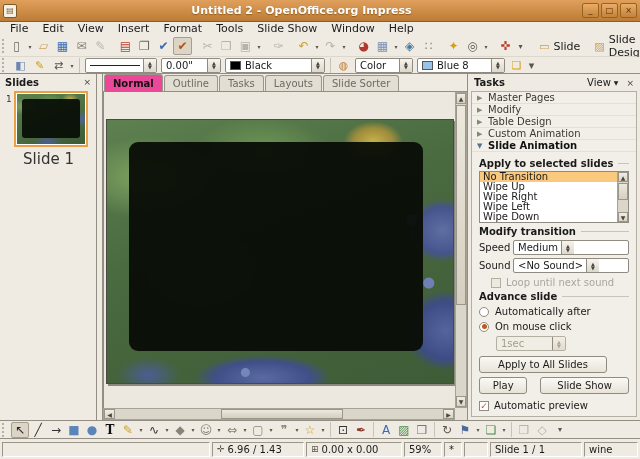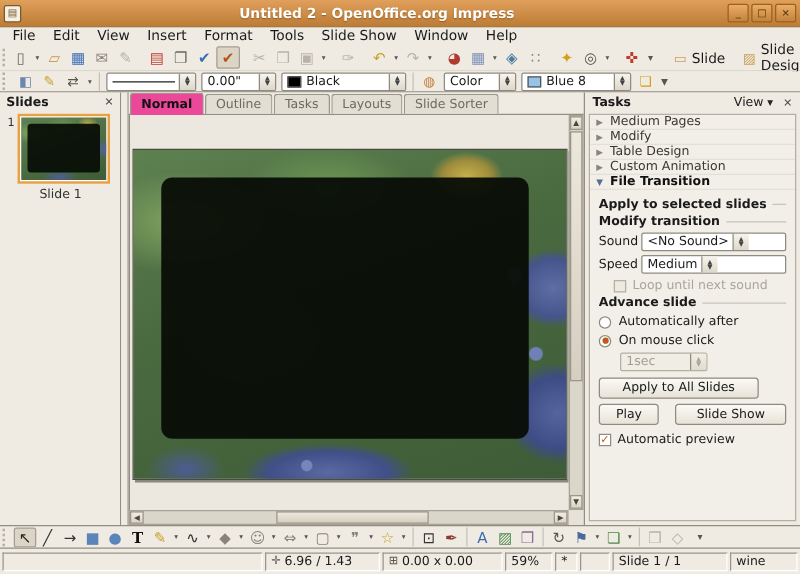--- a/index.html
+++ b/index.html
@@ -59,21 +59,21 @@
   .thumb-photo { width:100%; height:100%; position:relative;
     background:
       radial-gradient(ellipse 12px 8px at 78% 10%, #C2AD4A 0%, rgba(0,0,0,0) 70%),
       radial-gradient(ellipse 13px 11px at 96% 50%, #51619A 0%, rgba(0,0,0,0) 75%),
       radial-gradient(ellipse 20px 8px at 45% 95%, #4E5E96 0%, rgba(0,0,0,0) 72%),
       radial-gradient(ellipse 24px 12px at 12% 25%, #84A763 0%, rgba(0,0,0,0) 70%),
       radial-gradient(ellipse 20px 10px at 48% 14%, #6F9855 0%, rgba(0,0,0,0) 72%),
       linear-gradient(160deg,#5E8150,#3E5C37); }
   .thumb-overlay { position:absolute; left:5px; top:5px; right:5px; bottom:6px;
     background:rgba(8,14,6,.94); border-radius:3px; }
-  .thumb-caption { position:absolute; left:0; top:76px; width:97px; text-align:center; font-size:10px; color:#333; }
+  .thumb-caption { position:absolute; left:0; top:76px; width:97px; text-align:center; font-size:15px; color:#333; }
 
   .splitter { position:absolute; left:97px; top:74px; width:6px; height:346px; background:#EFEBE3;
     border-right:1px solid #928E84; }
 
   .center { position:absolute; left:103px; top:74px; width:364px; height:346px; }
   .tabbar { position:absolute; left:0; top:0; width:100%; height:18px; background:#EFEBE3;
     border-bottom:1px solid #928E84; display:flex; align-items:flex-end; padding-left:1px; }
   .tab { height:16px; line-height:15px; padding:0 8px; font-size:10px; background:#E2DED4; color:#6E6A61;
     border:1px solid #9A968A; border-bottom:none; border-radius:3px 3px 0 0; margin-right:1px; }
   .tab.active { background:#ec4899; color:#111; font-weight:bold; height:18px; line-height:17px; margin-bottom:-1px;margin-top:24px; }
@@ -401,68 +401,80 @@
     <span class="view-btn">
       <span>View</span>
       <span class="view-dd">▼</span>
     </span>
     <span class="panel-close" style="margin-left:8px">×</span>
   </div>
   <div class="tasks-body">
     <div id="task-sections">
         <div class="section-row">
           <span class="sec-arrow">▶</span>
-          <span>Medium Pages</span>
+          <span>Master Pages</span>
         </div>
         <div class="section-row">
           <span class="sec-arrow">▶</span>
           <span>Modify</span>
         </div>
         <div class="section-row">
           <span class="sec-arrow">▶</span>
           <span>Table Design</span>
         </div>
         <div class="section-row">
           <span class="sec-arrow">▶</span>
           <span>Custom Animation</span>
         </div>
         <div class="section-row expanded">
           <span class="sec-arrow">▼</span>
-          <span>File Transition</span>
+          <span>Slide Animation</span>
         </div>
       </div>
     <div class="trans-pane">
       <div class="pane-heading">
         <span>Apply to selected slides</span>
         <span class="rule"></span>
       </div>
+      <div class="listbox" id="transition-list">
+        <div class="list-row selected">No Transition</div>
+          <div class="list-row">Wipe Up</div>
+          <div class="list-row">Wipe Right</div>
+          <div class="list-row">Wipe Left</div>
+          <div class="list-row">Wipe Down</div>
+          <div class="list-scroll">
+          <div class="scroll-btn" style="top:0">▲</div>
+          <div class="scroll-thumb" style="left:0;width:10px;top:11px;height:17px"></div>
+          <div class="scroll-btn" style="bottom:0">▼</div>
+        </div>
+      </div>
       <div class="pane-heading">
         <span>Modify transition</span>
         <span class="rule"></span>
+      </div>
+      <div class="field-row">
+        <span class="field-label">Speed</span>
+        <span class="dropdown">
+          <span class="val">Medium</span>
+          <span class="stepper">
+              <span>▲</span>
+              <span>▼</span>
+            </span>
+        </span>
       </div>
       <div class="field-row">
         <span class="field-label">Sound</span>
         <span class="dropdown">
           <span class="val">&lt;No Sound&gt;</span>
           <span class="stepper">
               <span>▲</span>
               <span>▼</span>
             </span>
         </span>
       </div>
-      <div class="field-row">
-        <span class="field-label">Speed</span>
-        <span class="dropdown">
-          <span class="val">Medium</span>
-          <span class="stepper">
-              <span>▲</span>
-              <span>▼</span>
-            </span>
-        </span>
-      </div>
       <div class="check-row disabled">
         <span class="checkbox disabled"></span>
         <span>Loop until next sound</span>
       </div>
       <div class="pane-heading">
         <span>Advance slide</span>
         <span class="rule"></span>
       </div>
       <div class="radio-row">
         <span class="radio"></span>

